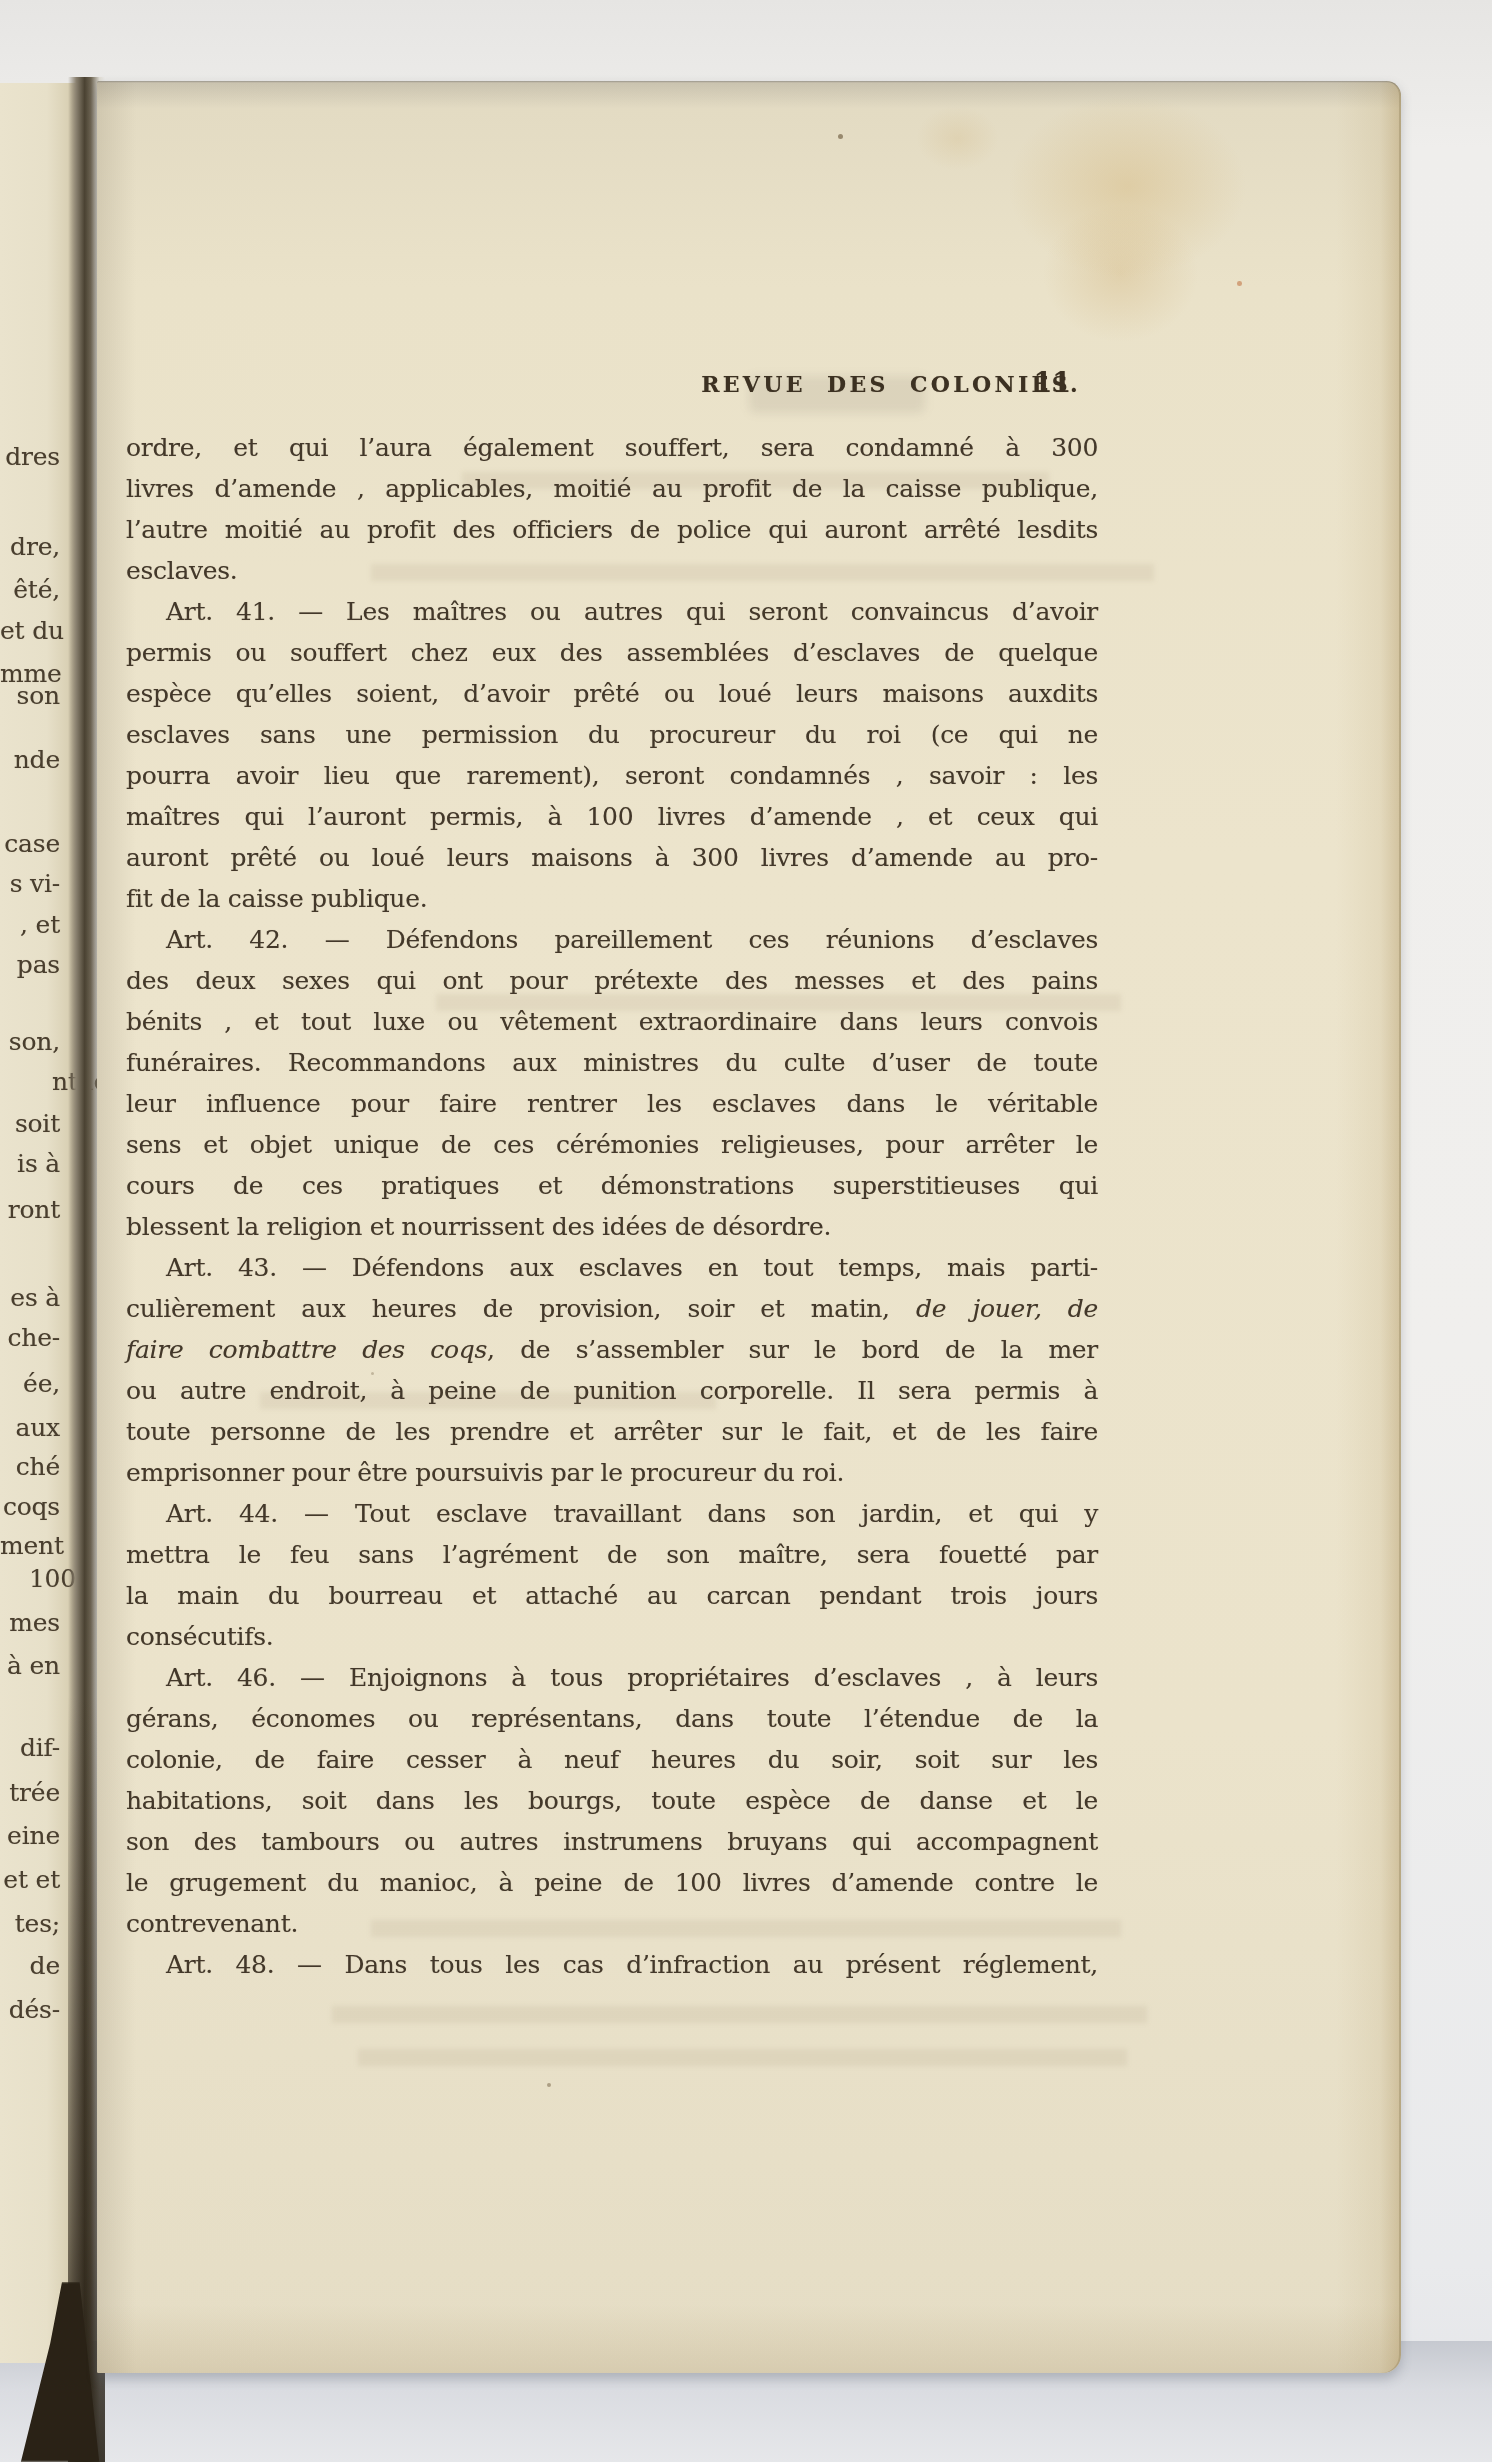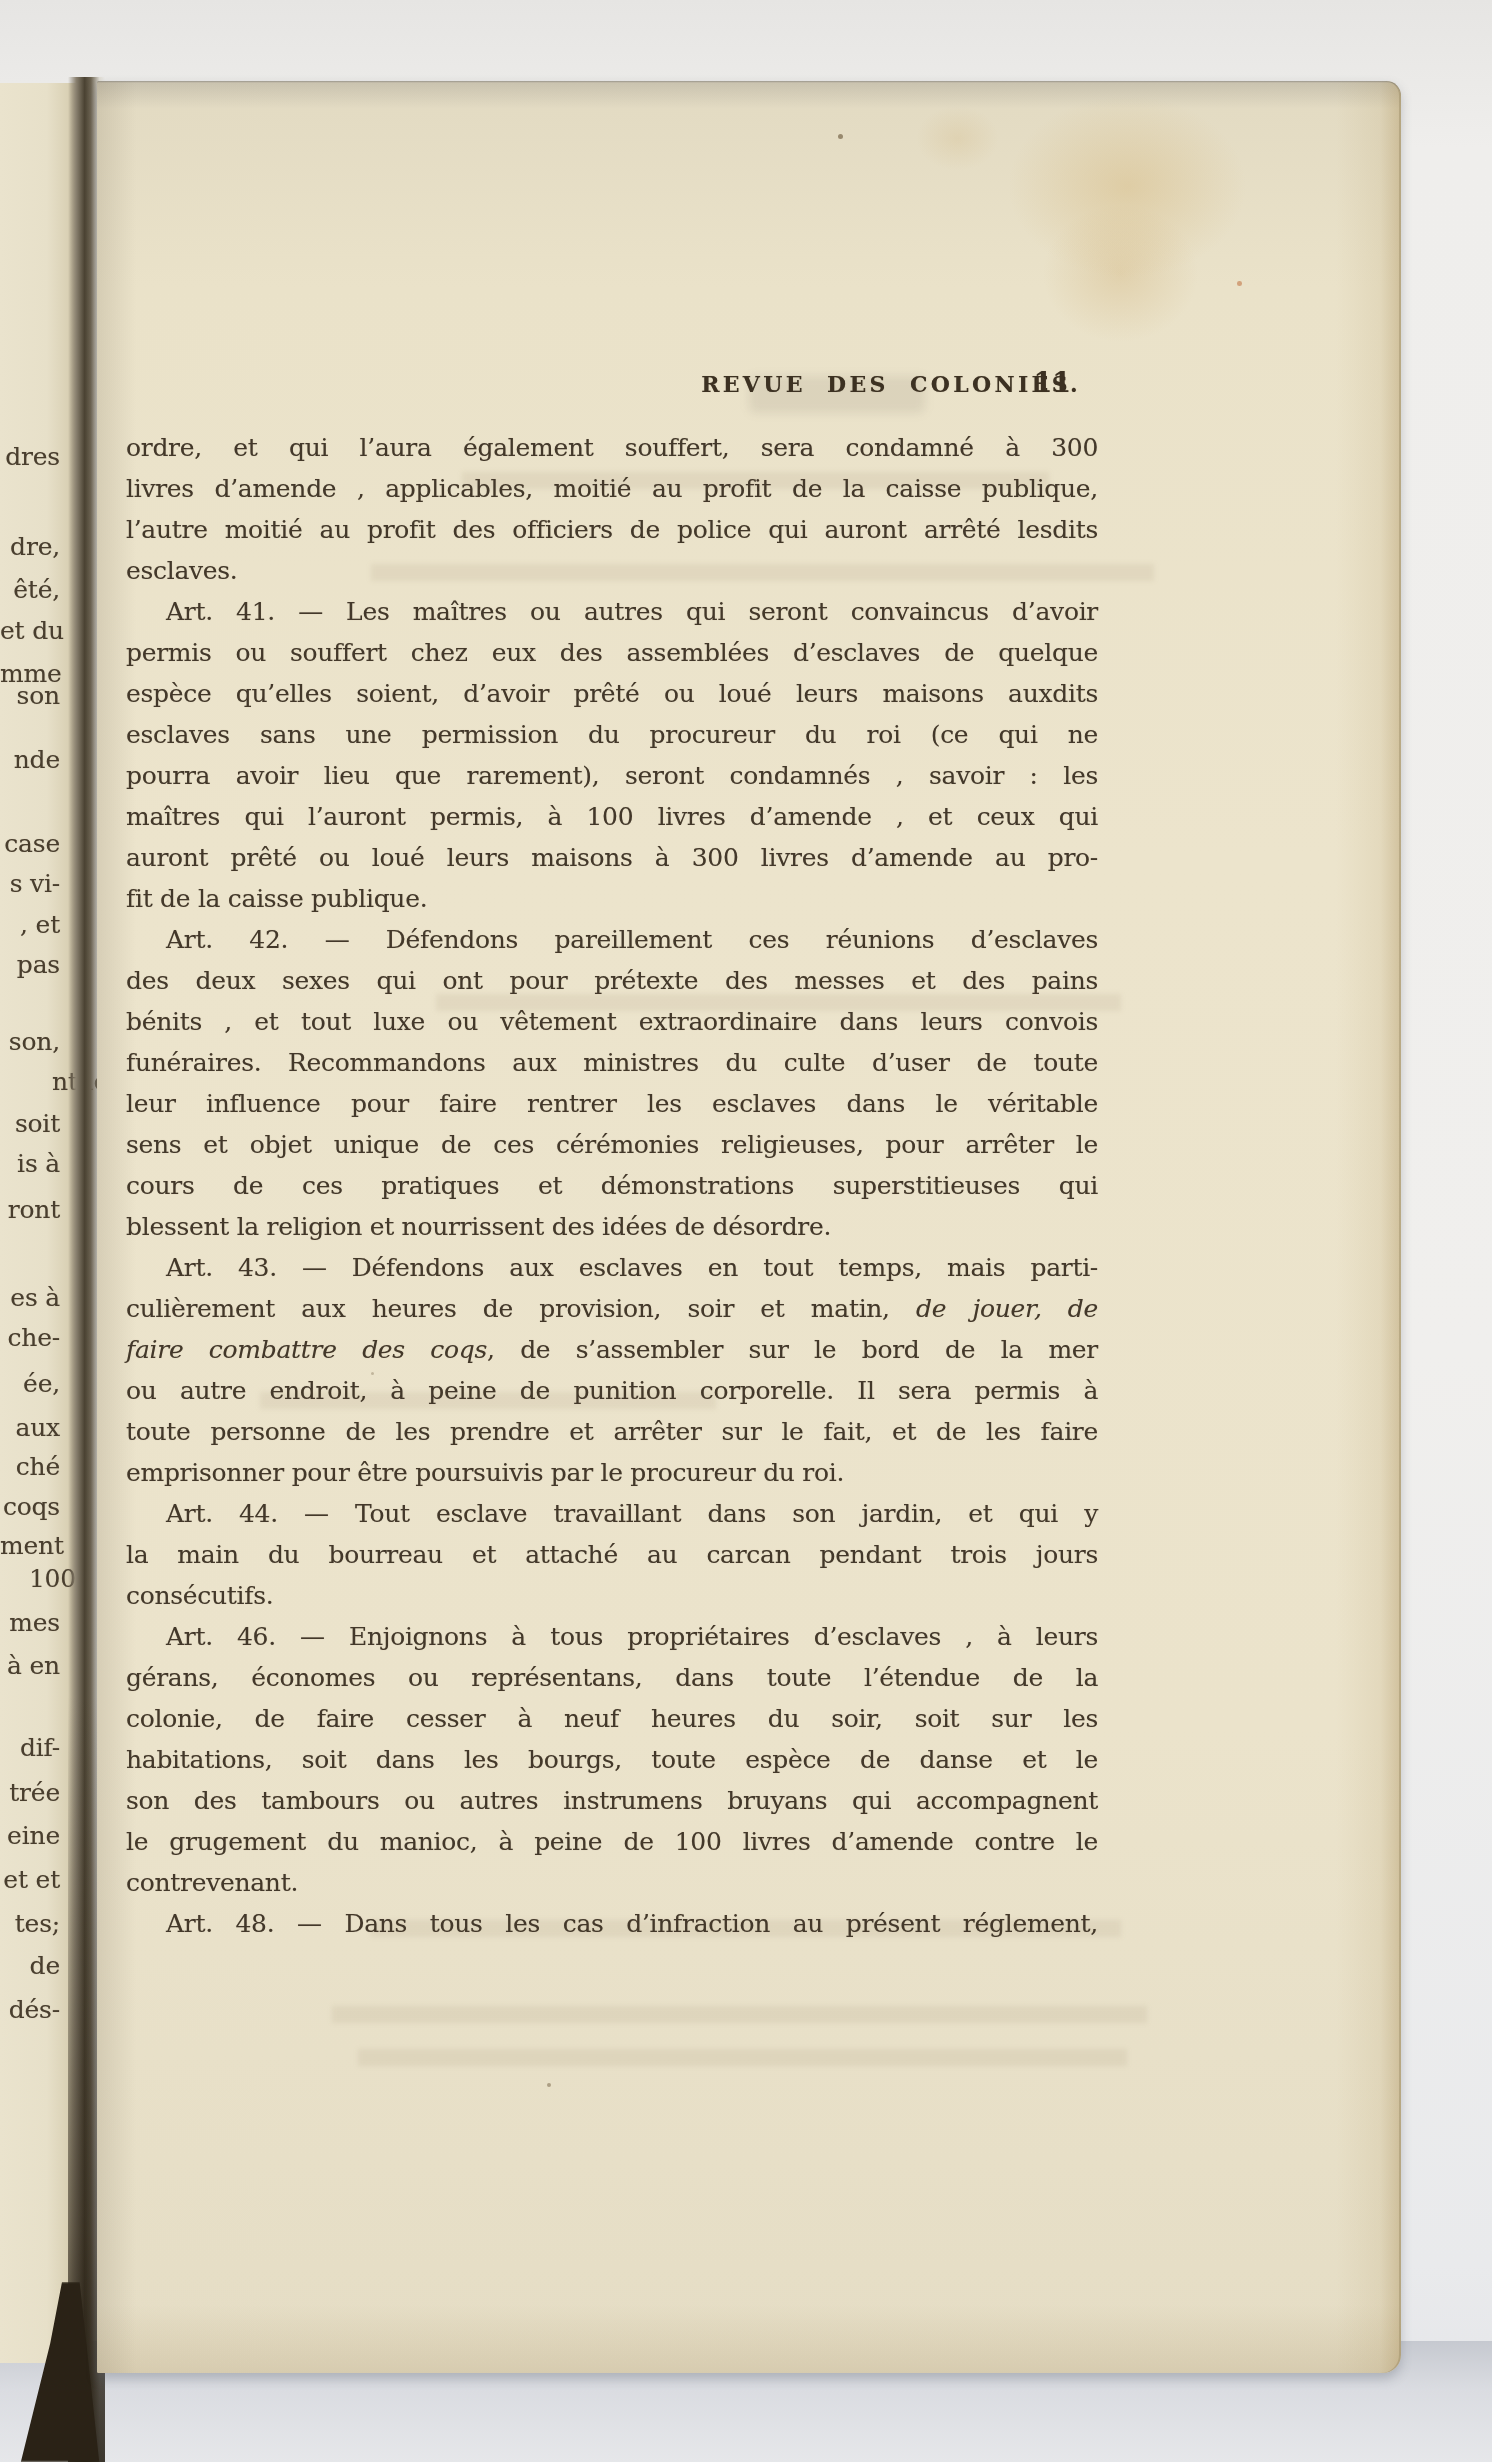--- a/index.html
+++ b/index.html
@@ -164,20 +164,21 @@
         <div class="tl">sens et objet unique de ces cérémonies religieuses, pour arrêter le</div>
         <div class="tl">cours de ces pratiques et démonstrations superstitieuses qui</div>
         <div class="tl end">blessent la religion et nourrissent des idées de désordre.</div>
         <div class="tl in">Art. 43. — Défendons aux esclaves en tout temps, mais parti-</div>
         <div class="tl">culièrement aux heures de provision, soir et matin, <i>de jouer, de</i></div>
         <div class="tl"><i>faire combattre des coqs</i>, de s’assembler sur le bord de la mer</div>
         <div class="tl">ou autre endroit, à peine de punition corporelle. Il sera permis à</div>
         <div class="tl">toute personne de les prendre et arrêter sur le fait, et de les faire</div>
         <div class="tl end">emprisonner pour être poursuivis par le procureur du roi.</div>
         <div class="tl in">Art. 44. — Tout esclave travaillant dans son jardin, et qui y</div>
+        <div class="tl">mettra le feu sans l’agrément de son maître, sera fouetté par</div>
         <div class="tl">la main du bourreau et attaché au carcan pendant trois jours</div>
         <div class="tl end">consécutifs.</div>
         <div class="tl in">Art. 46. — Enjoignons à tous propriétaires d’esclaves , à leurs</div>
         <div class="tl">gérans, économes ou représentans, dans toute l’étendue de la</div>
         <div class="tl">colonie, de faire cesser à neuf heures du soir, soit sur les</div>
         <div class="tl">habitations, soit dans les bourgs, toute espèce de danse et le</div>
         <div class="tl">son des tambours ou autres instrumens bruyans qui accompagnent</div>
         <div class="tl">le grugement du manioc, à peine de 100 livres d’amende contre le</div>
         <div class="tl end">contrevenant.</div>
         <div class="tl in">Art. 48. — Dans tous les cas d’infraction au présent réglement,</div>

